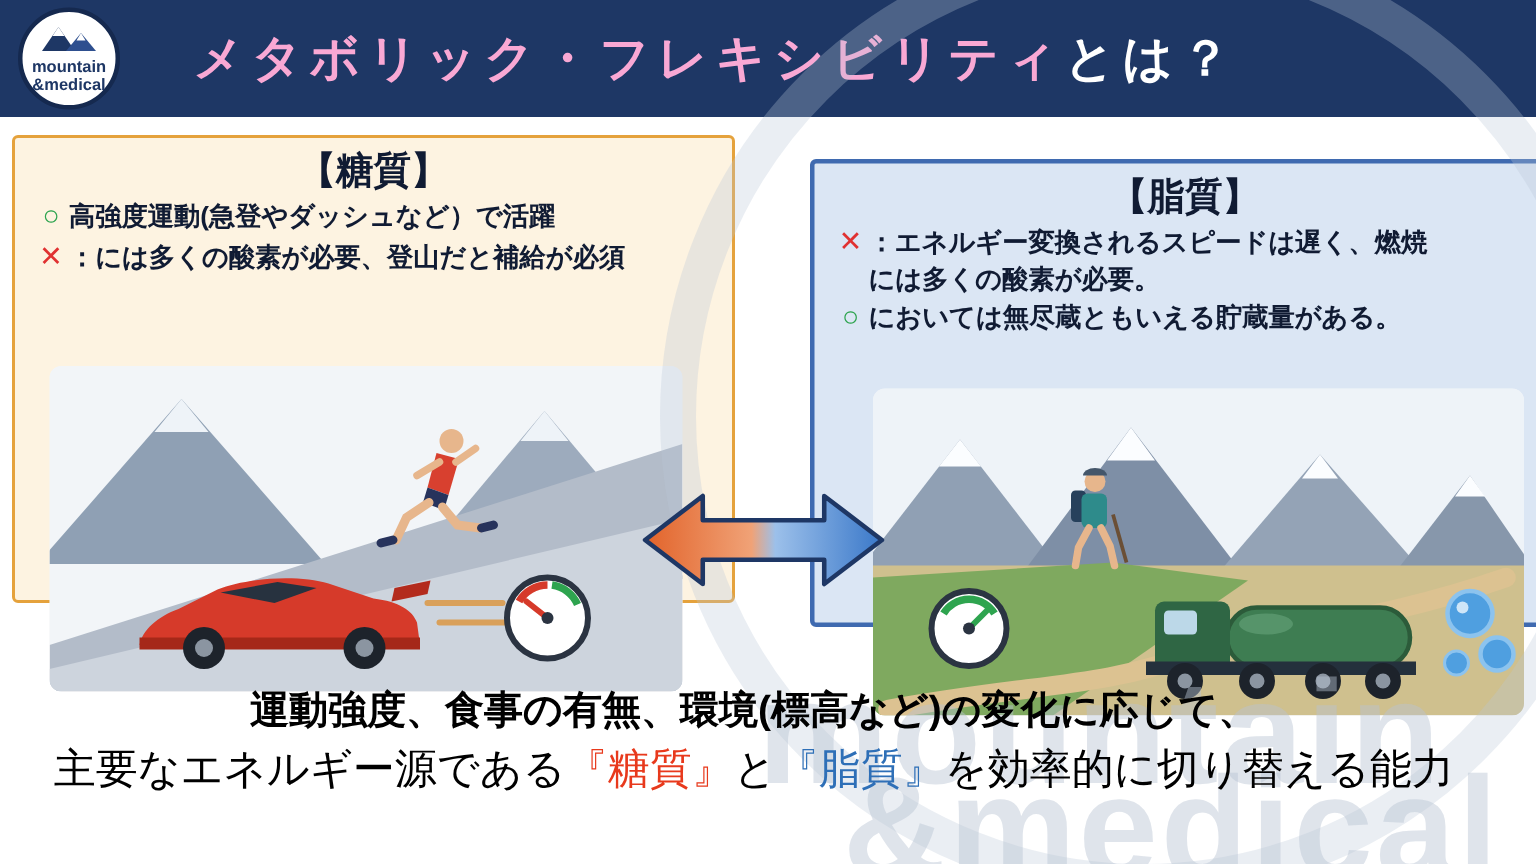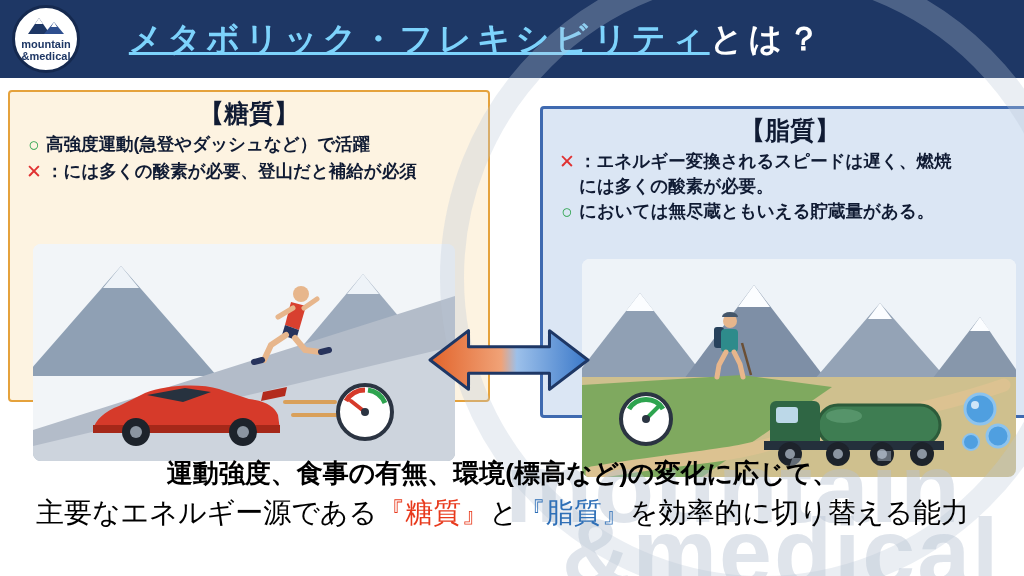--- a/index.html
+++ b/index.html
@@ -4,21 +4,21 @@
 <style>
   * { margin:0; padding:0; box-sizing:border-box; }
   html,body { width:1024px; height:576px; }
   body { font-family:"Liberation Sans","DejaVu Sans",sans-serif; background:#fff; }
   .page { position:relative; width:1024px; height:576px; background:#fff; overflow:hidden; }
 
   
   .header { position:absolute; top:0; left:0; width:1024px; height:78px; background:#1e3765;
             display:flex; align-items:center; justify-content:center; padding-right:70px; z-index:4; }
   .title { font-weight:bold; font-size:33px; letter-spacing:5px; color:#ffffff; white-space:nowrap; }
-  .title .hl { color:#7dd3fc;text-decoration:underline; }
+  .title .hl { color:#f9a8d4; }
   .logo { position:absolute; left:12px; top:5px; width:68px; height:68px; background:#fff;
           border:3px solid #15294f; border-radius:50%; display:flex; flex-direction:column;
           align-items:center; justify-content:center; z-index:6; }
   .logo-text { font-size:11px; font-weight:bold; color:#1e3765; line-height:1.05; letter-spacing:0; }
 
   
   .panel { position:absolute; top:90px; height:312px; z-index:1; border-radius:4px; }
   .panel-carb { left:8px;  width:482px; background:#fdf3e1; border:2px solid #e5a23c; }
   .panel-fat  { left:540px; width:500px; background:#dbe6f4; border:3px solid #3f6ab0;margin-top:16px; }
   .panel h2 { text-align:center; font-size:25px; font-weight:bold; color:#101b33; margin-top:5px; }

